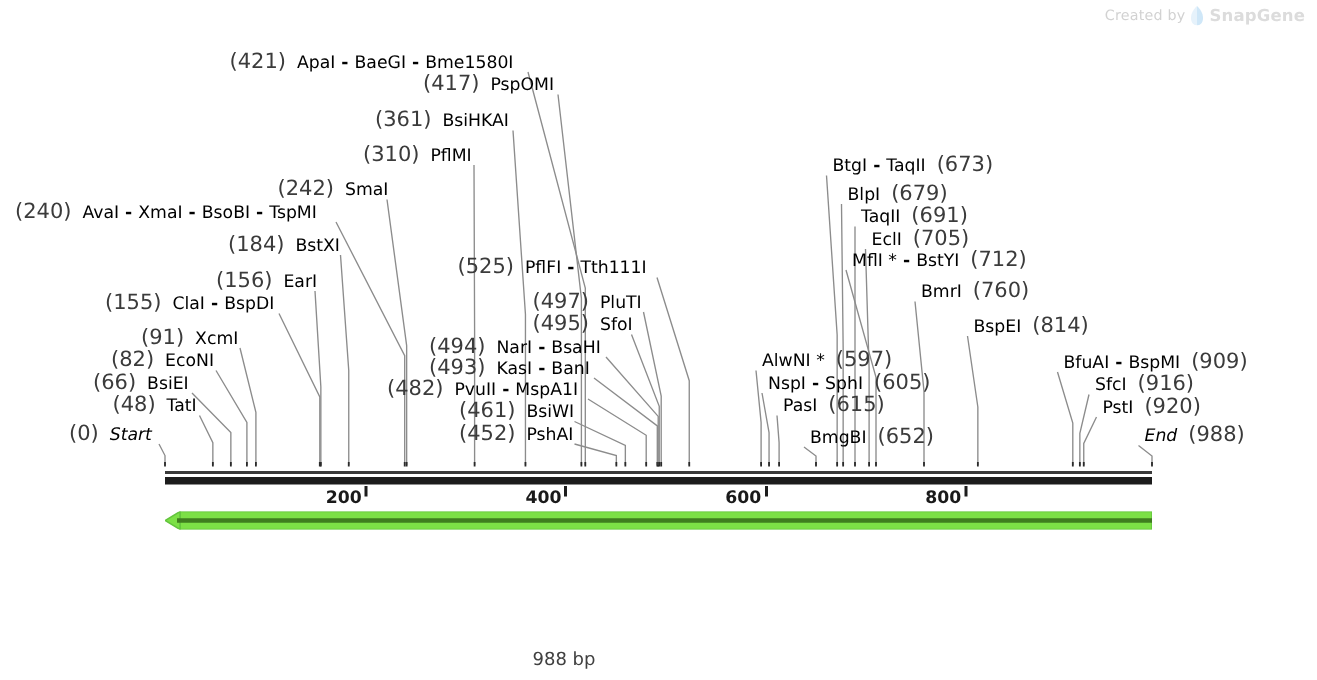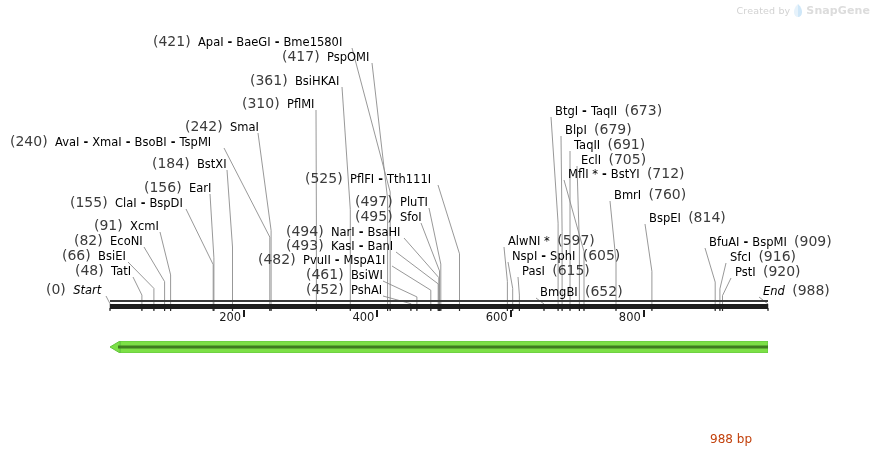--- a/index.html
+++ b/index.html
@@ -73,23 +73,24 @@
     position: absolute;
     left: 0; top: 0;
     width: 878px; height: 453px;
     pointer-events: none;
   }
 
   
   .ruler-wrap {
     position: absolute;
     left: 110px;
-    top: 300px;
+    top: 314px;
     width: 658px;
     height: 26px;
+    font-weight: bold;
   }
   .ruler-thin {
     position: absolute;
     left: 0; top: 0;
     width: 100%;
     height: 1.5px;
     background: #3a3a3a;
   }
   .ruler-thick {
     position: absolute;
@@ -133,23 +134,23 @@
     font-weight: bold;
     font-size: 14.5px;
     color: #111;
     top: 414px;
     letter-spacing: .2px;
   }
   .subtitle {
     position: absolute;
     left: 0;
     width: 752px;
-    text-align: right;
+    text-align: center;
     font-size: 12px;
-    color: #c2410c;
+    color: #404040;
     top: 432px;
   }
 </style>
 </head>
 <body>
 
 <div id="map">
 
   <div class="credit">
     <span>Created by</span>

